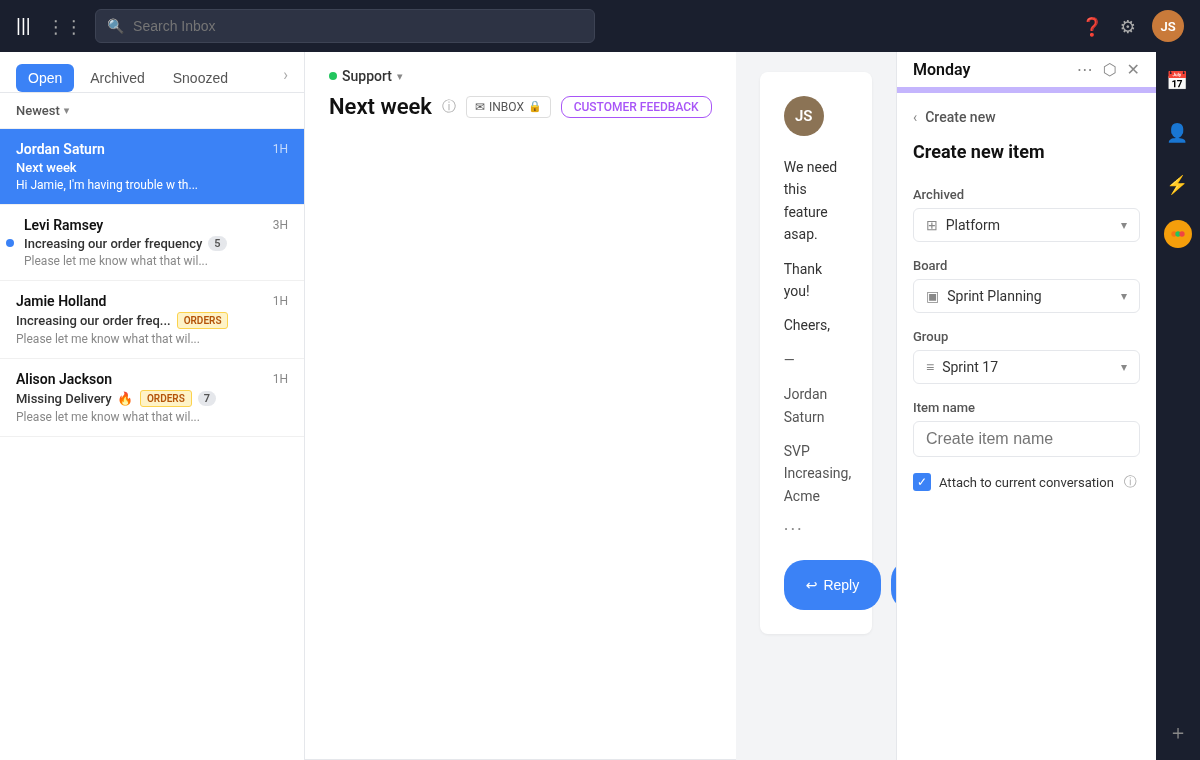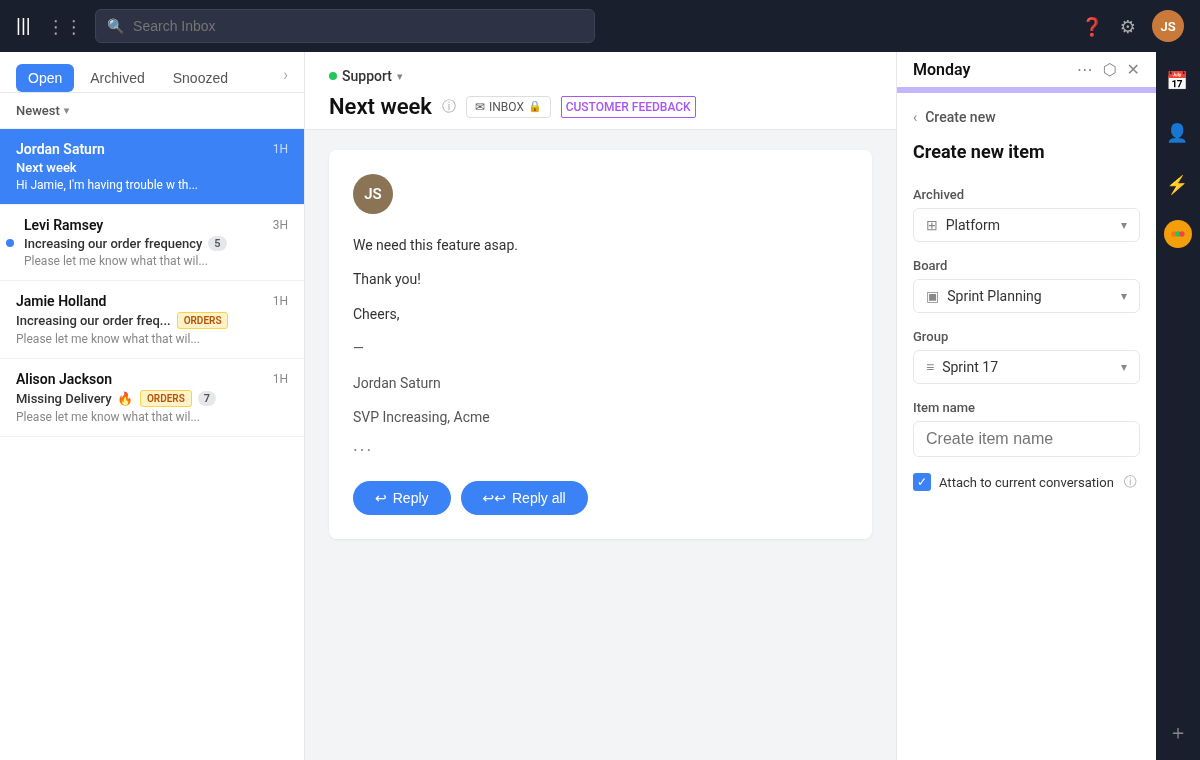--- a/index.html
+++ b/index.html
@@ -40,31 +40,31 @@
     .item-subject-row { display: flex; align-items: center; gap: 6px; margin-bottom: 3px; }
     .item-subject { font-size: 13px; font-weight: 500; color: #333; }
     .item-preview { font-size: 12px; color: #888; white-space: nowrap; overflow: hidden; text-overflow: ellipsis; }
     .unread-dot { width: 8px; height: 8px; background: #3b82f6; border-radius: 50%; position: absolute; left: 6px; top: 50%; transform: translateY(-50%); }
     .badge { font-size: 10px; font-weight: 600; padding: 2px 6px; border-radius: 3px; }
     .badge-orders { background: #fef3c7; color: #b45309; border: 1px solid #fcd34d; }
     .badge-count { background: #e5e7eb; color: #555; border-radius: 10px; font-size: 11px; padding: 1px 6px; }
     .fire-emoji { font-size: 13px; }
 
     
-    .email-content { flex: 1; background: #f3f4f6; display: flex; flex-direction: column; overflow: hidden; }
+    .email-content { flex: 1; background: #f3f4f6; display: flex; flex-direction: row; overflow: hidden; }
     .email-header { background: white; padding: 16px 24px 0; border-bottom: 1px solid #e5e7eb; }
     .email-header-top { display: flex; align-items: center; gap: 10px; margin-bottom: 10px; }
     .support-tag { display: flex; align-items: center; gap: 5px; font-size: 14px; color: #333; font-weight: 500; cursor: pointer; }
     .support-dot { width: 8px; height: 8px; border-radius: 50%; background: #22c55e; }
     .email-title-row { display: flex; align-items: center; gap: 10px; padding-bottom: 10px; }
     .email-title { font-size: 22px; font-weight: 600; color: #111; }
     .info-icon { color: #aaa; font-size: 14px; cursor: pointer; }
     .inbox-badge { display: flex; align-items: center; gap: 4px; background: white; border: 1px solid #ddd; border-radius: 4px; padding: 3px 8px; font-size: 12px; color: #555; }
     .lock-icon { font-size: 11px; }
-    .cf-badge { background: white; border: 1.5px solid #a855f7; color: #a855f7; border-radius: 2px; padding: 3px 4px; font-size: 12px; font-weight: 500; }
+    .cf-badge { background: white; border: 1.5px solid #a855f7; color: #a855f7; border-radius: 9px; padding: 3px 12px; font-size: 12px; font-weight: 500; }
 
     
     .email-body-area { flex: 1; overflow-y: auto; padding: 20px 24px; }
     .email-message { background: white; border-radius: 8px; padding: 24px; box-shadow: 0 1px 3px rgba(0,0,0,0.06); }
     .sender-row { display: flex; align-items: flex-start; gap: 12px; margin-bottom: 20px; }
     .sender-avatar { width: 40px; height: 40px; border-radius: 50%; background: #8b7355; display: flex; align-items: center; justify-content: center; color: white; font-size: 15px; font-weight: 600; flex-shrink: 0; }
     .sender-info { flex: 1; }
     .sender-name { font-size: 14px; font-weight: 600; color: #111; }
     .sender-email { font-size: 12px; color: #888; }
     .sender-to { font-size: 12px; color: #888; }

